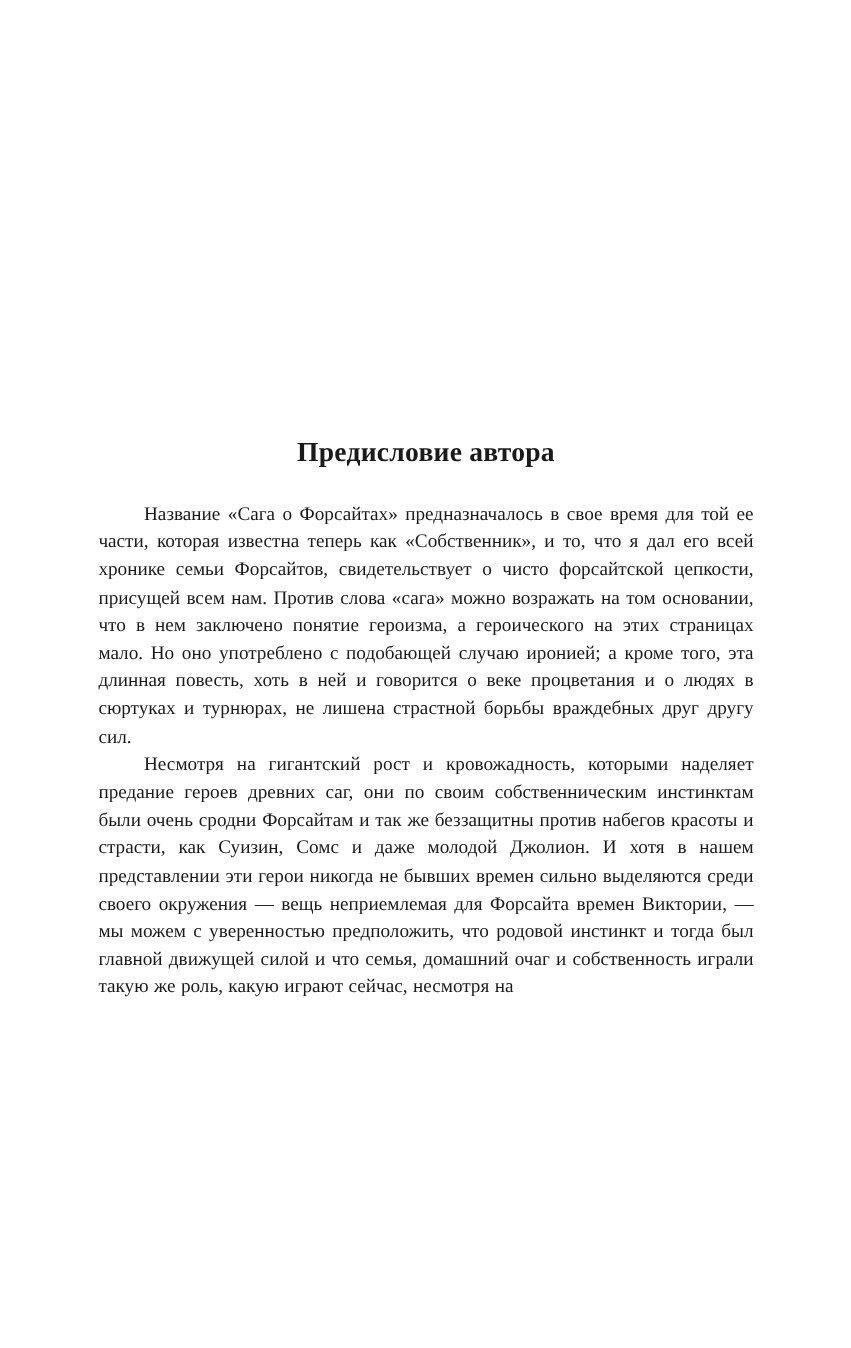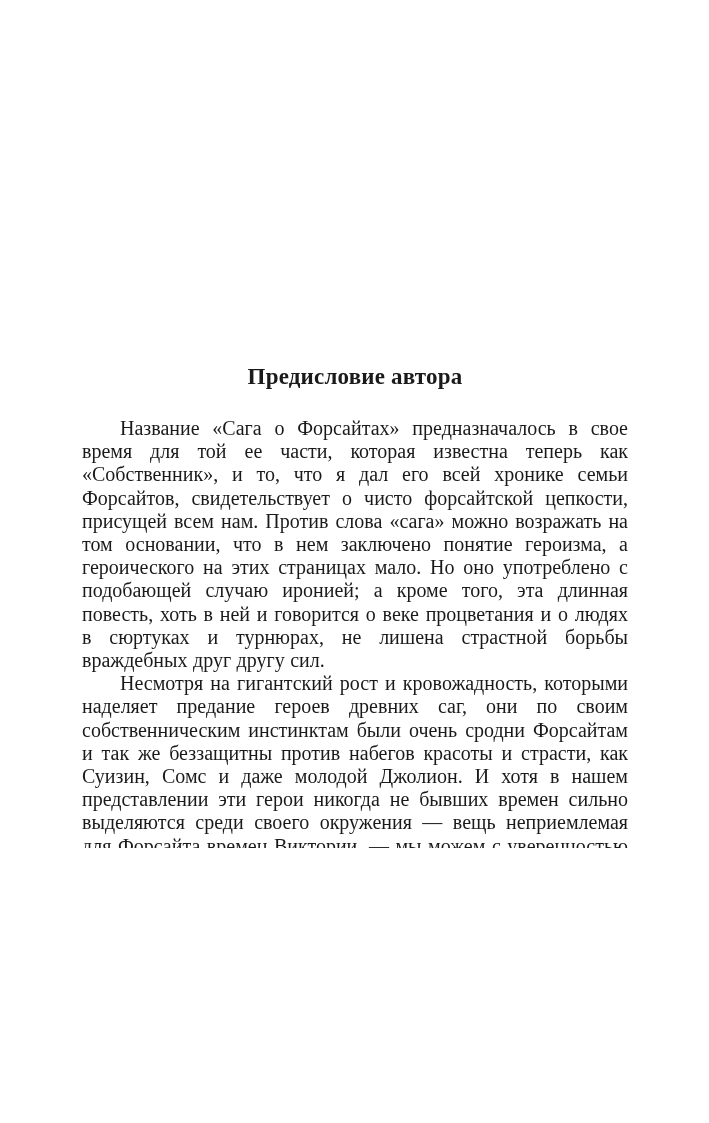--- a/index.html
+++ b/index.html
@@ -25,21 +25,21 @@
   .chapter-title {
     margin: 0 0 27px 0;
     font-size: 23px;
     line-height: 26px;
     font-weight: bold;
     text-align: center;
     letter-spacing: 0.2px;
   }
   .body-paragraph {
     margin: 0;
-    font-size: 20px;
+    font-size: 16px;
     line-height: 23.2px;
     text-align: justify;
     text-indent: 38px;
     word-spacing: 0.5px;
   }
   .footnote {
     position: absolute;
     left: 82px;
     top: 985px;
     width: 546px;

